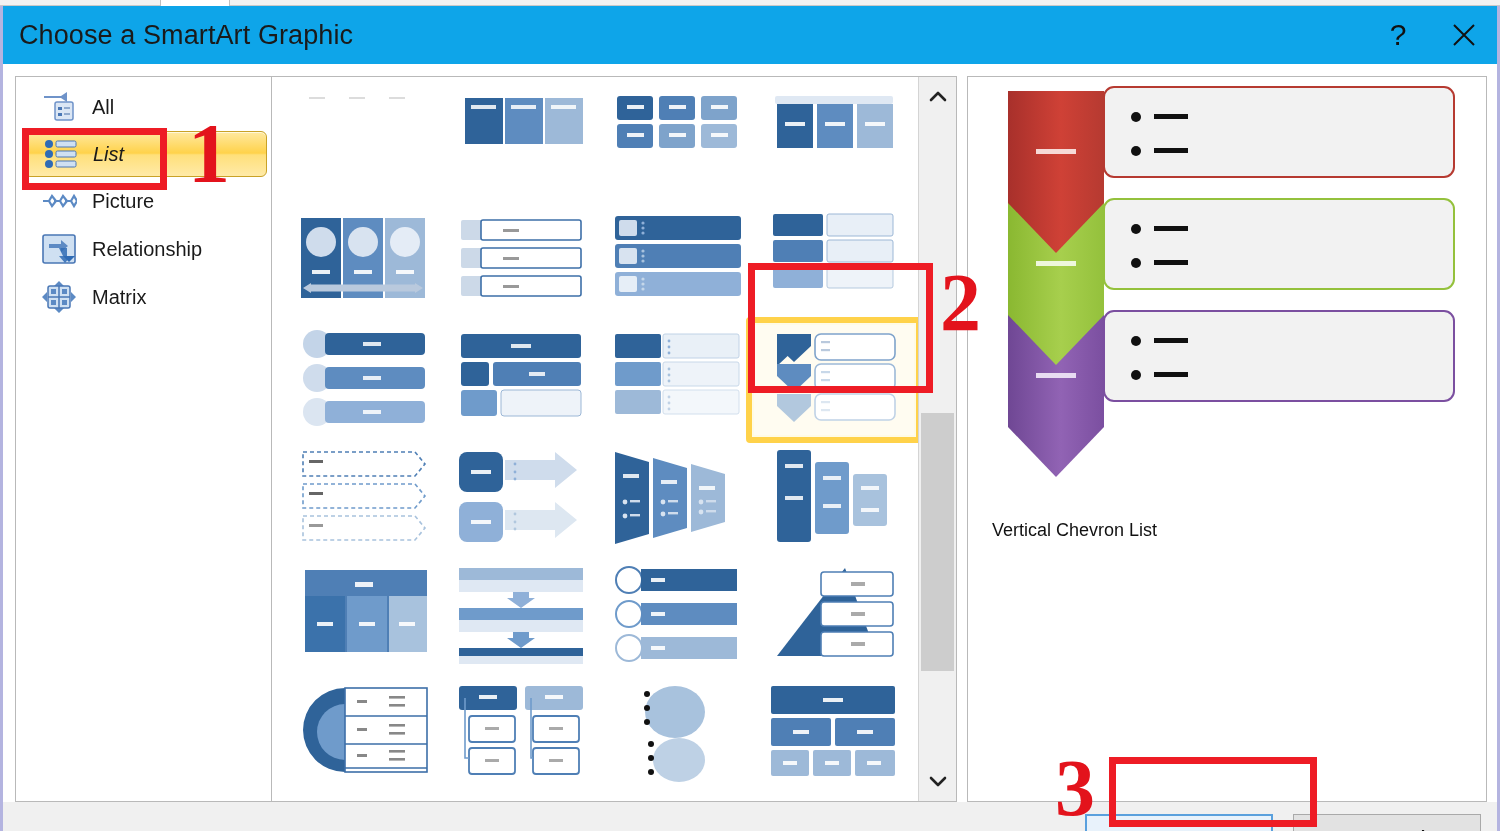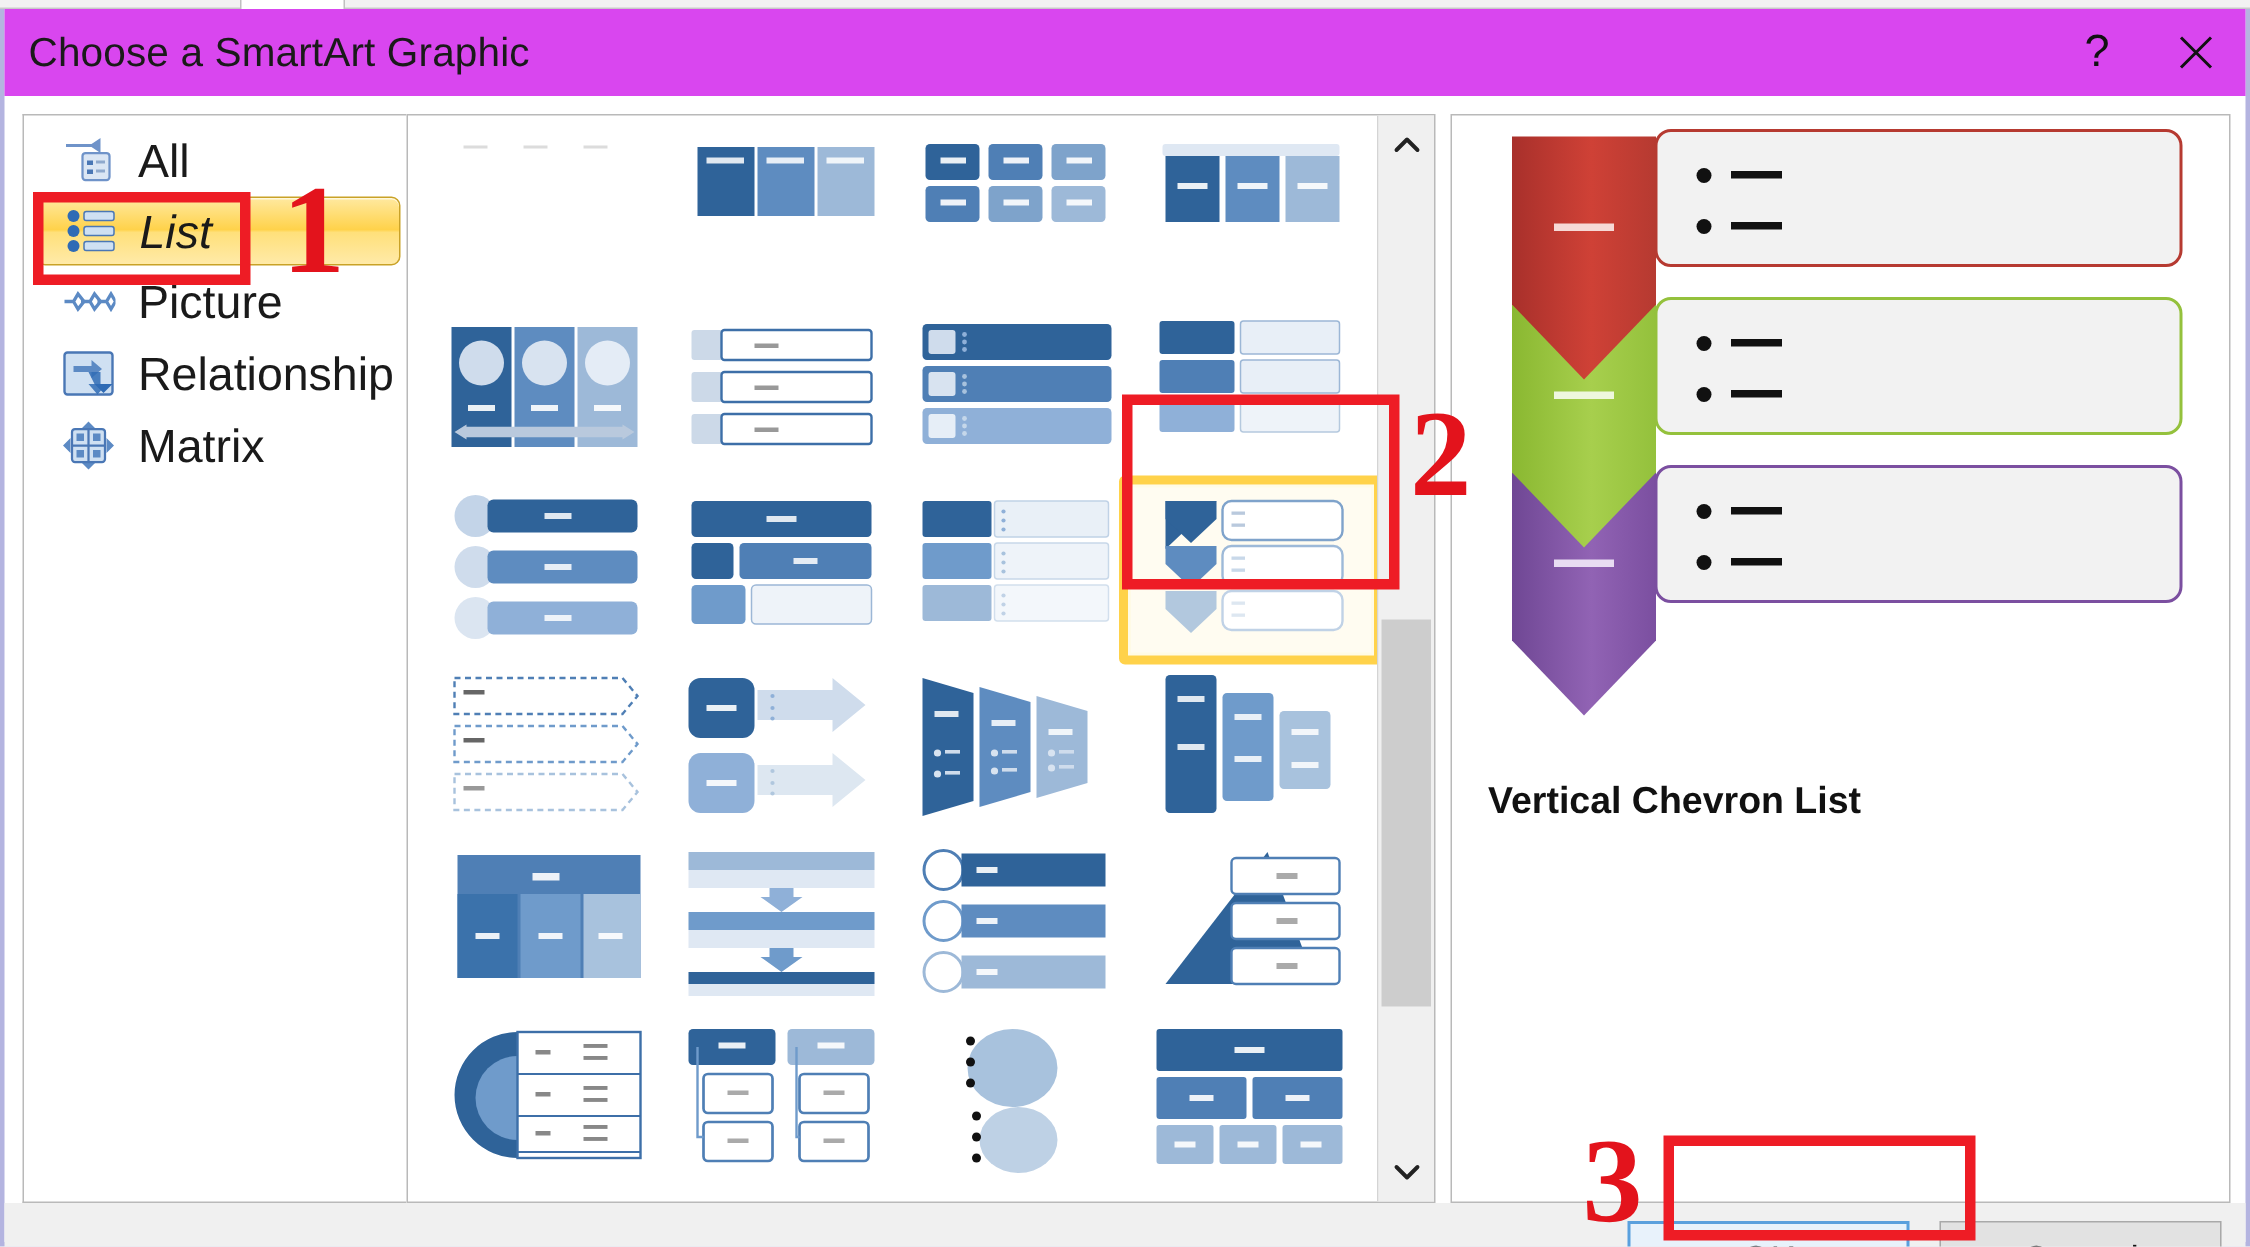--- a/index.html
+++ b/index.html
@@ -25,21 +25,21 @@
   .dialog {
     position:absolute; left:0; top:6px; width:1500px; height:825px;
     background:#ffffff;
     border:3px solid #b4b4e0;
     border-top:none;
     display:flex; flex-direction:column;
   }
 
   
   .titlebar {
-    height:58px; background:#d946ef; position:relative; flex:0 0 58px;
+    height:58px; background:#0ea5e9; position:relative; flex:0 0 58px;
     display:flex; align-items:center;
   }
   .titlebar .title {
     font-size:27px; color:#1a1a1a; padding-left:16px; letter-spacing:.1px;
     font-family:"Liberation Sans", sans-serif; white-space:nowrap;
   }
   .titlebar .tb-btns { margin-left:auto; display:flex; height:100%; }
   .tb-btn {
     width:66px; height:100%; display:flex; align-items:center; justify-content:center;
     color:#111; cursor:pointer; background:transparent; border:none;
@@ -55,21 +55,21 @@
   
   .sidebar {
     width:256px; flex:0 0 256px; background:#ffffff;
     border:1px solid #b9b9b9; border-right:none;
     padding:6px 0 0 0; position:relative; overflow:hidden;
   }
   .side-item {
     height:48px; display:flex; align-items:center; gap:14px;
     padding-left:24px; position:relative; cursor:pointer;
   }
-  .side-item .lbl { font-size:31px; color:#1a1a1a; line-height:1;text-align:right; }
+  .side-item .lbl { font-size:20px; color:#1a1a1a; line-height:1;text-align:right; }
   .side-item .ic { width:38px; height:36px; flex:0 0 38px; display:flex; align-items:center; justify-content:center; }
   .side-item.selected {
     background:linear-gradient(to bottom,#ffe9a0 0%,#ffd24a 48%,#ffe07a 52%,#ffeaa8 100%);
     border:1px solid #c9a227; border-radius:6px;
     margin:0 4px 0 8px; padding-left:16px; height:46px;
     box-shadow:inset 0 1px 0 #fff8dc;
     font-style:italic;
   }
 
   
@@ -110,21 +110,21 @@
   }
 
   
   .preview {
     width:520px; flex:0 0 520px; margin-left:10px;
     border:1px solid #b9b9b9; background:#ffffff;
     display:flex; flex-direction:column; padding:6px 8px 8px 8px;
   }
   .preview-art { height:432px; position:relative; }
   .preview-name {
-    font-size:25px; color:#111; padding:6px 2px 8px 16px; line-height:1.1;font-weight:bold;
+    font-size:18px; color:#111; padding:6px 2px 8px 16px; line-height:1.1;
   }
   .preview-desc {
     flex:1 1 auto; border:1px solid #9a9a9a; background:#ffffff;
     padding:8px 12px 8px 14px; font-size:23.5px; line-height:1.23; color:#111;
     white-space:pre-line; overflow:hidden;
   }
 
   
   .footer {
     flex:0 0 76px; background:#f0f0f0; position:relative;

